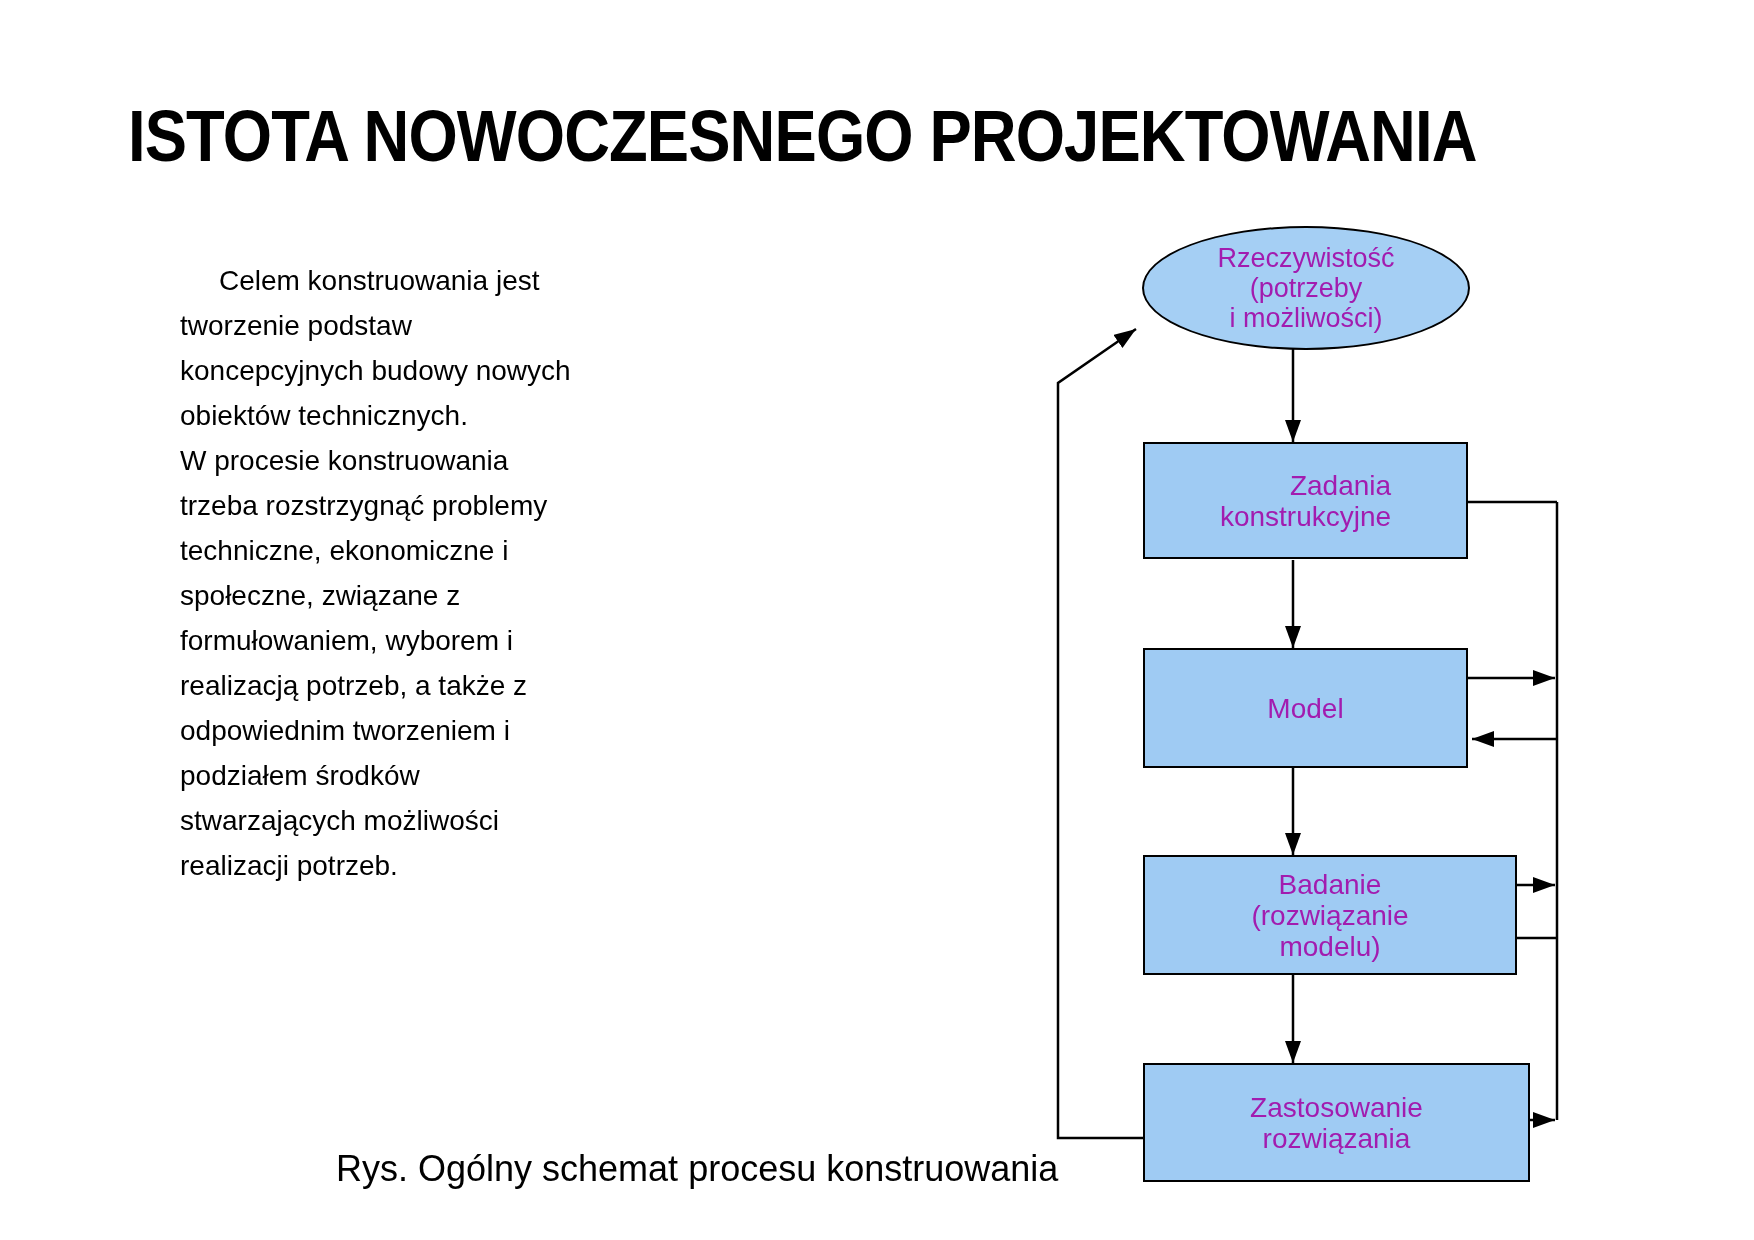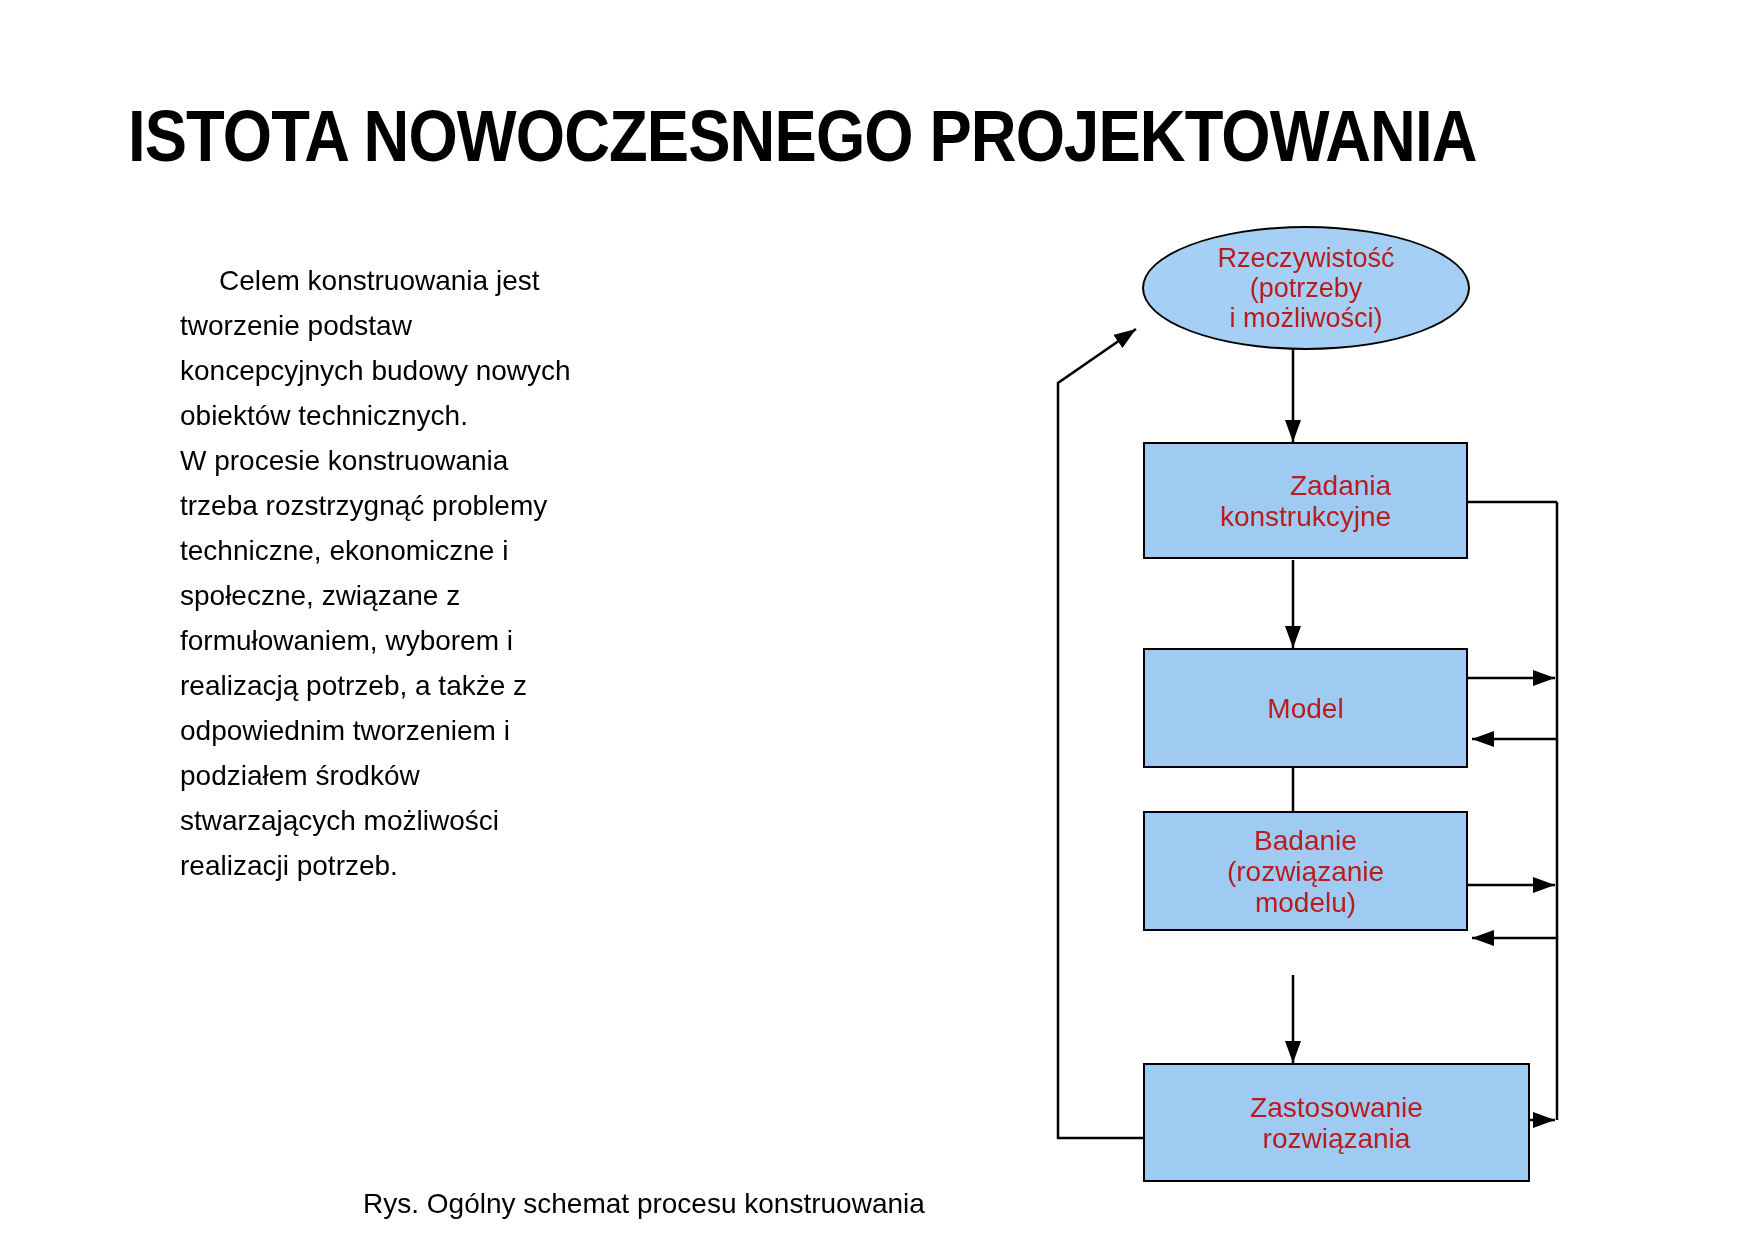--- a/index.html
+++ b/index.html
@@ -12,37 +12,37 @@
     position:absolute;left:128px;top:100px;
     font-size:72px;font-weight:bold;line-height:72px;white-space:nowrap;
     transform:scaleX(0.88);transform-origin:0 50%;
     letter-spacing:-1px;color:#000;
   }
   .paragraph{
     position:absolute;left:180px;top:258px;width:700px;
     font-size:28px;line-height:45px;white-space:pre-wrap;color:#000;
   }
   .caption{
-    position:absolute;left:363px;top:1148px;
-    font-size:28px;color:#000;white-space:nowrap;margin-top:40px;
+    position:absolute;left:336px;top:1148px;
+    font-size:36px;color:#000;white-space:nowrap;
   }
   .flow-svg{position:absolute;left:0;top:0;width:1754px;height:1240px;}
   .node{
     position:absolute;display:flex;align-items:center;justify-content:center;
     text-align:center;white-space:pre-line;
     background:#9fcbf3;border:2px solid #000;box-sizing:border-box;
-    color:#b91c1c;font-size:28px;line-height:31px;
+    color:#a21caf;font-size:28px;line-height:31px;
   }
   .node.ellipse{
     left:1142px;top:226px;width:328px;height:124px;
     border-radius:50%;background:#a5cff4;font-size:27px;line-height:30px;
   }
   .node.tasks{left:1143px;top:442px;width:325px;height:117px;text-align:right;}
   .node.model{left:1143px;top:648px;width:325px;height:120px;}
-  .node.testing{left:1143px;top:811px;width:325px;height:120px;}
+  .node.testing{left:1143px;top:855px;width:374px;height:120px;}
   .node.application{left:1143px;top:1063px;width:387px;height:119px;}
 </style>
 </head>
 <body>
 
 <svg class="flow-svg" viewBox="0 0 1754 1240" xmlns="http://www.w3.org/2000/svg" aria-hidden="true">
   <defs>
     <marker id="arrowhead" markerUnits="userSpaceOnUse" markerWidth="24" markerHeight="18" refX="22" refY="8" orient="auto">
       <path d="M0,0 L22,8 L0,16 Z" fill="#000"></path>
     </marker>

